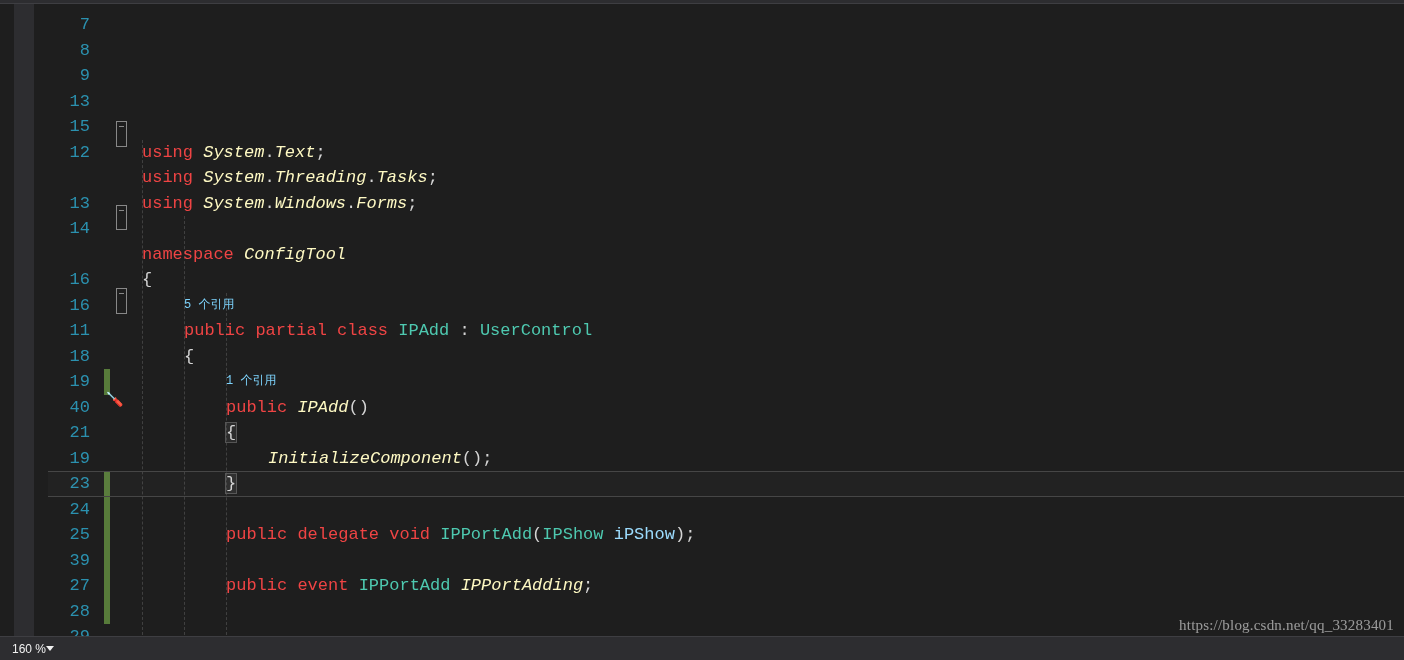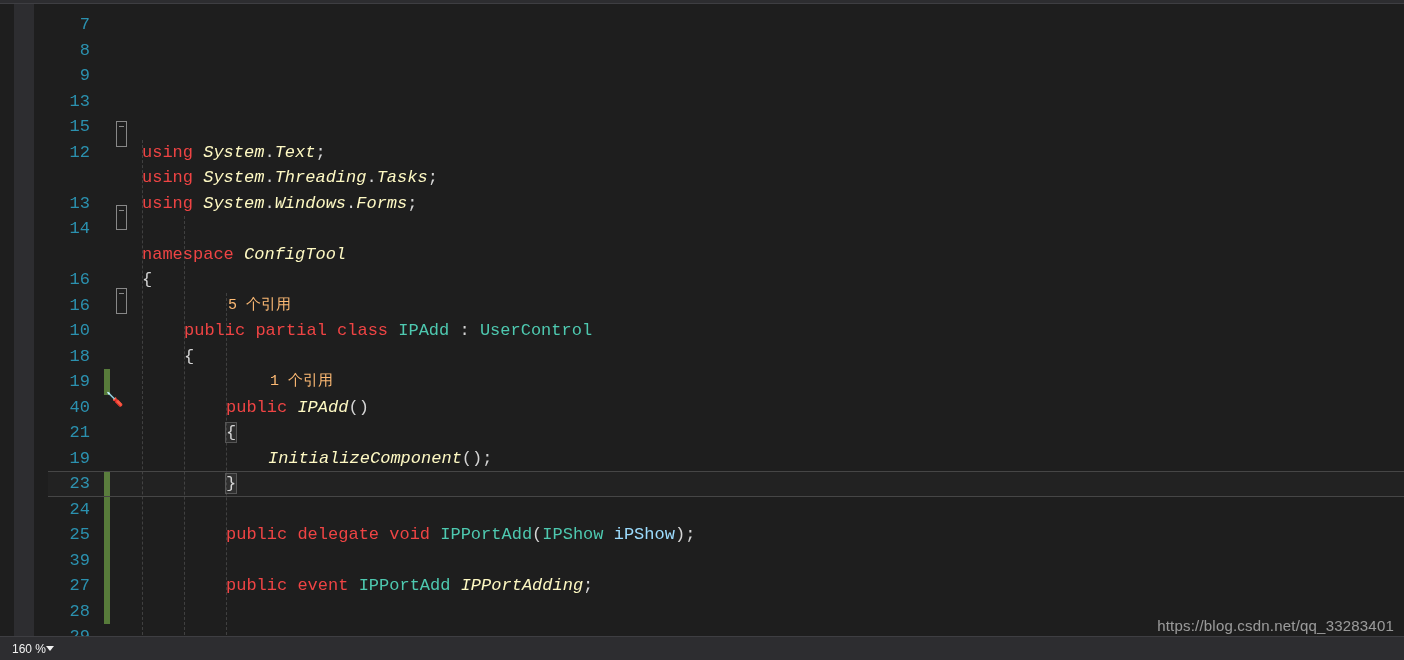--- a/index.html
+++ b/index.html
@@ -90,24 +90,24 @@
     position:absolute; top:8px; bottom:0; width:0;
     border-left:1px dashed #404040;
     pointer-events:none;
   }
   .kw { color: #ef4444; }
   .type { color: #4ec9b0; }
   .pl { color: #d4d4d4; }
   .ident { color: #fef9c3; font-style: italic; }
   .param { color: #9cdcfe; }
   .codelens {
-    color: #fdba74;
-    font-size: 15px;
+    color: #7dd3fc;
+    font-size: 12px;
     height: 25.5px;
-    display:flex; align-items:center;margin-left:44px;
+    display:flex; align-items:center;
   }
   .hl-brace {
     outline: 1px solid #555;
     background: rgba(100,100,100,0.2);
   }
   .current-line {
     position:absolute;
     left:0; right:0;
     border-top:1px solid #464646;
     border-bottom:1px solid #464646;
@@ -139,21 +139,21 @@
     display:flex; align-items:center; 
     padding:0 4px;
   }
   .zoom-dd .tri {
     width:0;height:0;border-left:4px solid transparent;border-right:4px solid transparent;border-top:5px solid #f1f1f1;
   }
   .watermark {
     position:absolute;
     right:10px; bottom:26px;
     color: rgba(255,255,255,0.55);
-    font-family: Liberation Sans, sans-serif;
+    font-family: Liberation Serif, serif;
     font-size:15px;
     letter-spacing:0.2px;
     pointer-events:none;
   }
   .tabbar {
     height: 4px;
     background:#2d2d30;
     border-bottom:1px solid #3e3e42;
   }
 </style>
@@ -171,21 +171,21 @@
       <div class="ln">9</div>
       <div class="ln">13</div>
       <div class="ln">15</div>
       <div class="ln">12</div>
       <div class="codelens-pad">&nbsp;</div>
       <div class="ln">13</div>
       <div class="ln">14</div>
       <div class="codelens-pad">&nbsp;</div>
       <div class="ln">16</div>
       <div class="ln">16</div>
-      <div class="ln">10</div>
+      <div class="ln">11</div>
       <div class="ln">18</div>
       <div class="ln">19</div>
       <div class="ln">40</div>
       <div class="ln">21</div>
       <div class="ln">19</div>
       <div class="ln">23</div>
       <div class="ln">24</div>
       <div class="ln">25</div>
       <div class="ln">39</div>
       <div class="ln">27</div>

